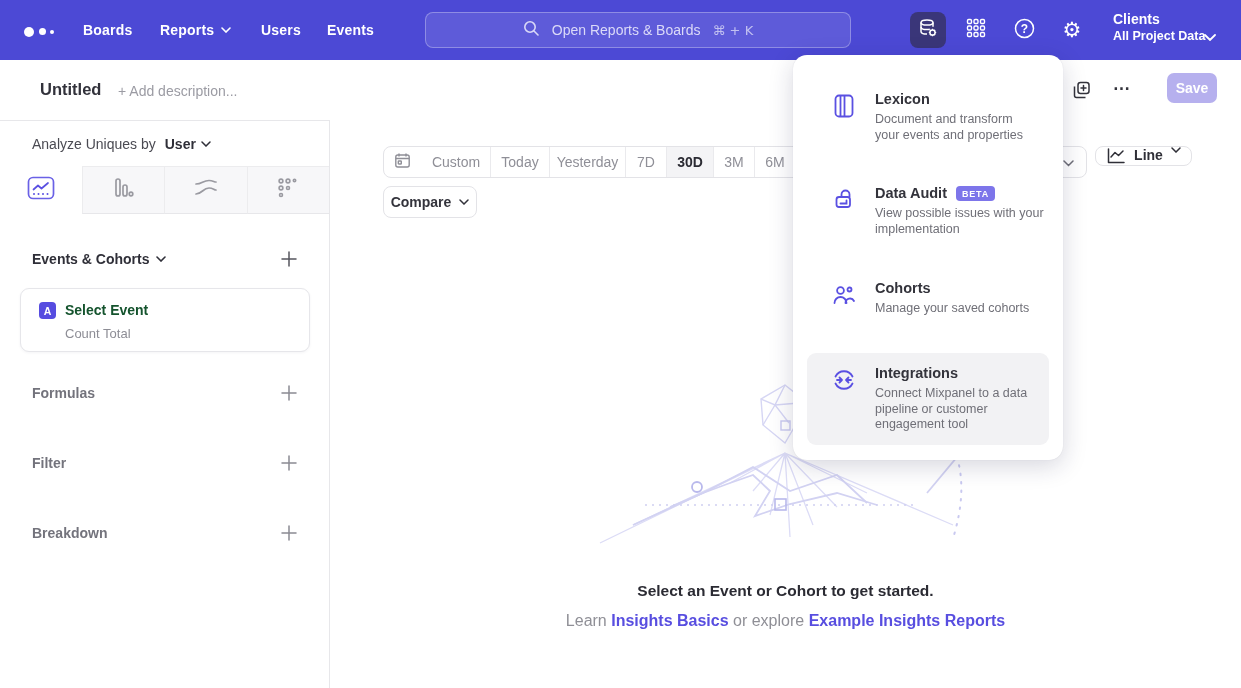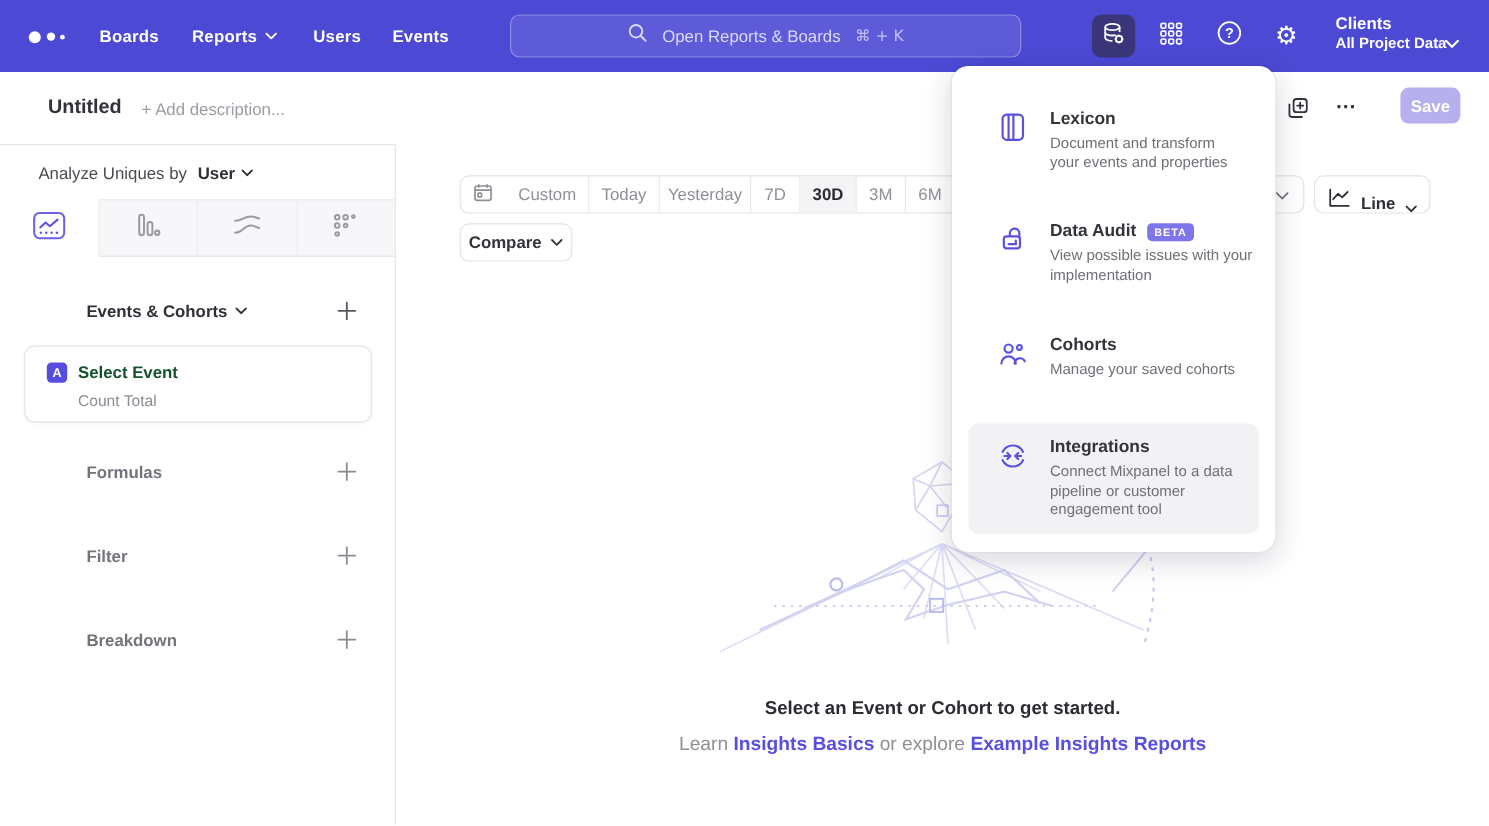--- a/index.html
+++ b/index.html
@@ -49,43 +49,43 @@
     border-top:1px solid #e7e7ea; border-right:1px solid #e7e7ea; background:#fff; }
   .analyze { position:absolute; left:32px; top:0; height:45px; display:flex; align-items:center; gap:6px; font-size:14px; }
   .analyze .lbl { color:#4a4a52; }
   .analyze .val { color:#2f2f38; font-weight:700; margin-left:3px; cursor:pointer; display:flex; align-items:center; gap:5px; }
   .tabsrow { position:absolute; left:0; top:45px; width:329px; height:48px; display:flex; }
   .tabcell { flex:1; display:flex; align-items:center; justify-content:center;
     background:#f7f7f9; border-top:1px solid #ececee; border-bottom:1px solid #e7e7ea; cursor:pointer; }
   .tabcell + .tabcell { border-left:1px solid #ececee; }
   .tabcell.active { background:#fff; border-top:none; border-bottom:none; }
   .secrow { position:absolute; left:32px; width:265px; height:20px; display:flex; align-items:center; justify-content:space-between; }
-  .secrow .name { font-size:14px; font-weight:700; color:#2f2f38; display:flex; align-items:center; gap:7px; cursor:pointer;margin-left:40px; }
+  .secrow .name { font-size:14px; font-weight:700; color:#2f2f38; display:flex; align-items:center; gap:7px; cursor:pointer; }
   .secrow .name.muted { color:#73737c; font-weight:600; cursor:default; }
   .plusbtn { width:16px; height:16px; cursor:pointer; }
   .eventcard { position:absolute; left:20px; top:167px; width:290px; height:64px; background:#fff;
     border:1px solid #e6e6ea; border-radius:9px; box-shadow:0 1px 3px rgba(40,40,80,.05); cursor:pointer; }
   .abadge { position:absolute; left:18px; top:13px; width:17px; height:17px; background:#564ce0;
     border-radius:4px; color:#fff; font-size:10.5px; font-weight:700; display:flex; align-items:center; justify-content:center; }
   .ecttl { position:absolute; left:44px; top:13px; font-size:14px; font-weight:600; color:#14532d; }
   .ecsub { position:absolute; left:44px; top:37px; font-size:13px; color:#8d8d95; }
 
   
   .datebar { position:absolute; left:383px; top:146px; width:704px; height:32px; background:#fff;
     border:1px solid #e3e3e7; border-radius:8px; display:flex; overflow:hidden; z-index:5; }
   .dcell { display:flex; align-items:center; justify-content:center; gap:8px; font-size:14px;
     color:#8f8f97; border-right:1px solid #eaeaed; cursor:pointer; padding:0 4px; }
   .dcell.active { background:#f4f4f6; color:#2b2b33; font-weight:700; }
   .dcell.fill { flex:1; border-right:1px solid #eaeaed; cursor:default; }
   .dcell.last { border-right:none; }
   .cmpbtn { position:absolute; left:383px; top:186px; width:94px; height:32px; background:#fff;
     border:1px solid #e3e3e7; border-radius:8px; display:flex; align-items:center; justify-content:center; gap:8px;
     font-size:14px; font-weight:600; color:#33333b; cursor:pointer; z-index:5; }
-  .linebtn { position:absolute; left:1095px; top:146px; width:97px; height:32px; background:#fff;
-    border:1px solid #e3e3e7; border-radius:8px; display:flex; align-items:flex-end; justify-content:center; gap:8px;
+  .linebtn { position:absolute; left:1095px; top:146px; width:97px; height:20px; background:#fff;
+    border:1px solid #e3e3e7; border-radius:8px; display:flex; align-items:flex-start; justify-content:center; gap:8px;
     font-size:14px; font-weight:600; color:#2f2f37; cursor:pointer; z-index:5; }
 
   
   .wire { position:absolute; left:585px; top:375px; z-index:1; pointer-events:none; }
   .emptyttl { position:absolute; left:330px; top:582px; width:911px; text-align:center;
     font-size:15.5px; font-weight:700; color:#2b2b33; z-index:2; }
   .emptysub { position:absolute; left:330px; top:612px; width:911px; text-align:center;
     font-size:16px; color:#8f8f96; z-index:2; }
   .emptysub a { color:#584ee0; font-weight:700; text-decoration:none; cursor:pointer; }
 

